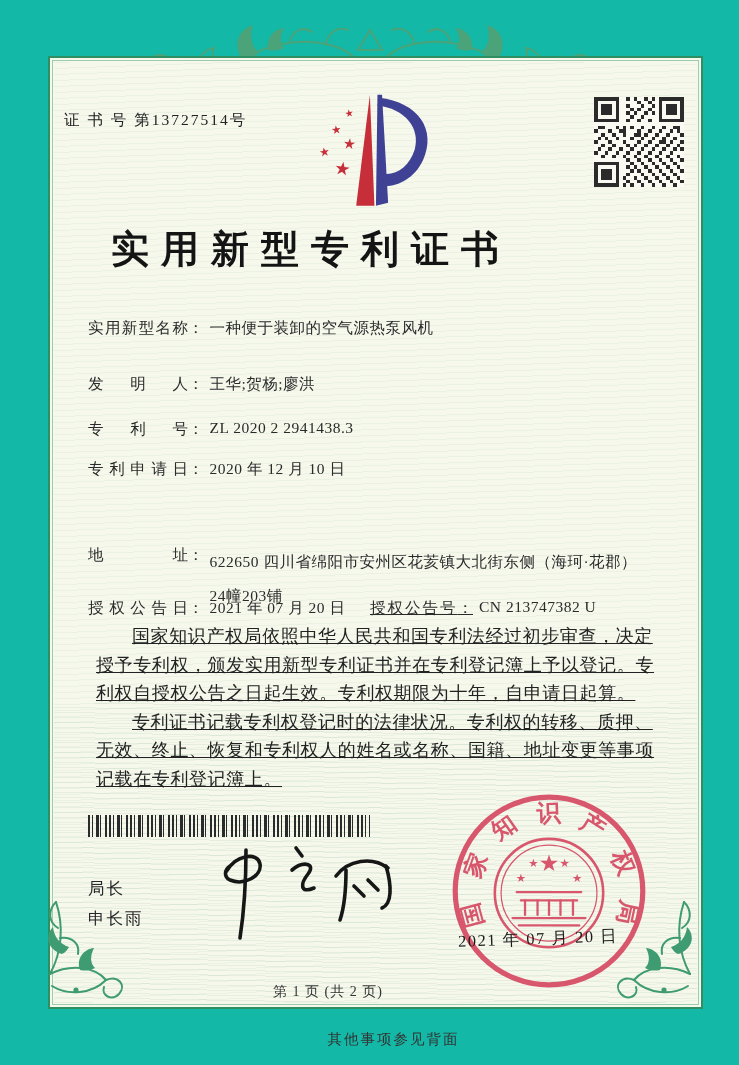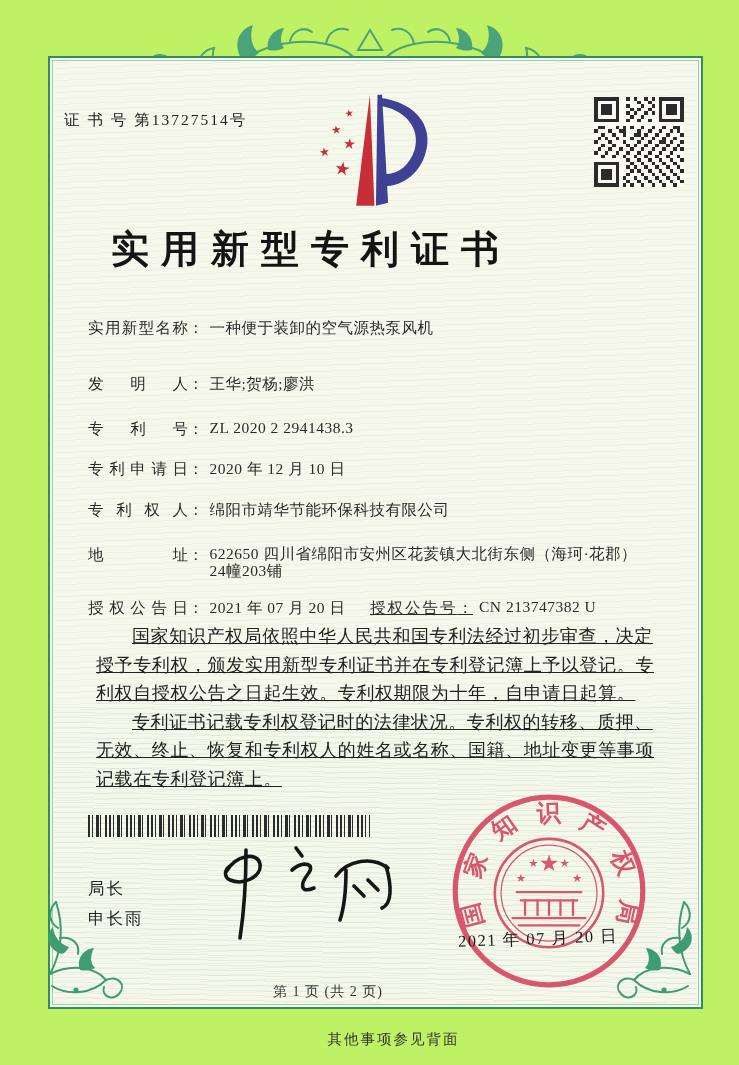--- a/index.html
+++ b/index.html
@@ -1,18 +1,18 @@
 <!DOCTYPE html>
 <html><head>
 <meta charset="utf-8">
 <style>
   html,body{margin:0;padding:0;background:#e9e9e4;}
   .page{
     position:relative;width:739px;height:1065px;margin:0 auto;
-    background:#bef264;overflow:hidden;
+    background:#14b8a6;overflow:hidden;
     font-family:"Liberation Serif","DejaVu Serif",serif;color:#262626;
   }
   
   .frame{
     position:absolute;left:48px;top:56px;width:655px;height:953px;
     border:2.5px solid #2f8f63;box-sizing:border-box;background:#f7f8ec;
   }
   .frame-inner{
     position:absolute;left:2px;top:2px;right:2px;bottom:2px;
     border:1px solid #9bcbb0;
@@ -49,21 +49,21 @@
     vertical-align:top;
   }
   .row .colon{display:inline-block;vertical-align:top;}
   .row .val{display:inline-block;margin-left:6px;letter-spacing:0.5px;vertical-align:top;}
   .row-name{top:318px;}
   .row-inventor{top:374px;}
   .row-patno{top:419px;}
   .row-appdate{top:459px;}
   .row-patentee{top:500px;}
   .row-address{top:545px;white-space:normal;}
-  .row-address .val{width:440px;line-height:17px;}
+  .row-address .val{width:440px;line-height:34px;}
   .row-grant{top:598px;}
   .grant2{position:absolute;left:282px;top:0;white-space:nowrap;text-decoration:underline;}
   .grant2 .lbl2{letter-spacing:2px;}
   .paras{
     position:absolute;left:96px;top:622px;width:566px;font-size:18px;
     line-height:28.5px;color:#222;letter-spacing:0.6px;text-decoration:underline;
   }
   .paras p{margin:0;text-indent:2em;}
   .barcode{
     position:absolute;left:88px;top:815px;width:282px;height:22px;
@@ -160,23 +160,20 @@
   </div>
   <div class="row row-inventor">
     <span class="lbl">发明人</span><span class="colon">：</span><span class="val">王华;贺杨;廖洪</span>
   </div>
   <div class="row row-patno">
     <span class="lbl">专利号</span><span class="colon">：</span><span class="val">ZL 2020 2 2941438.3</span>
   </div>
   <div class="row row-appdate">
     <span class="lbl">专利申请日</span><span class="colon">：</span><span class="val">2020 年 12 月 10 日</span>
   </div>
-  <div class="row row-patentee">
-    <span class="lbl">专利权人</span><span class="colon">：</span><span class="val">绵阳市靖华节能环保科技有限公司</span>
-  </div>
   <div class="row row-address">
     <span class="lbl">地址</span><span class="colon">：</span><span class="val">622650 四川省绵阳市安州区花荄镇大北街东侧（海珂·花郡）24幢203铺</span>
   </div>
   <div class="row row-grant">
     <span class="lbl">授权公告日</span><span class="colon">：</span><span class="val">2021 年 07 月 20 日</span>
     <span class="grant2">
       <span class="lbl2">授权公告号</span><span>：</span><span class="val">CN 213747382 U</span>
     </span>
   </div>
 

